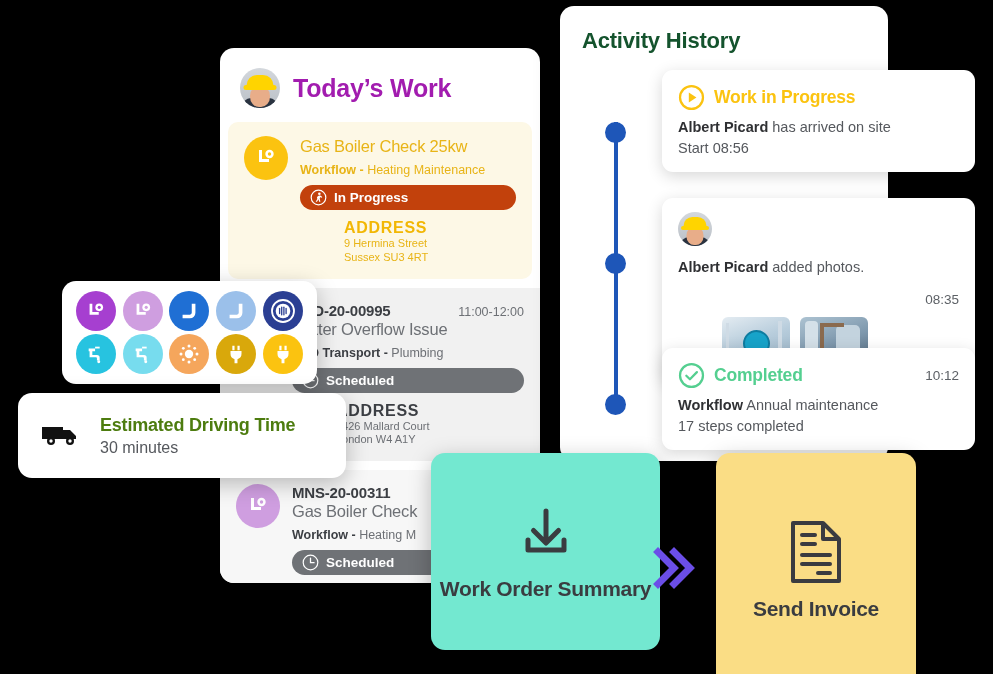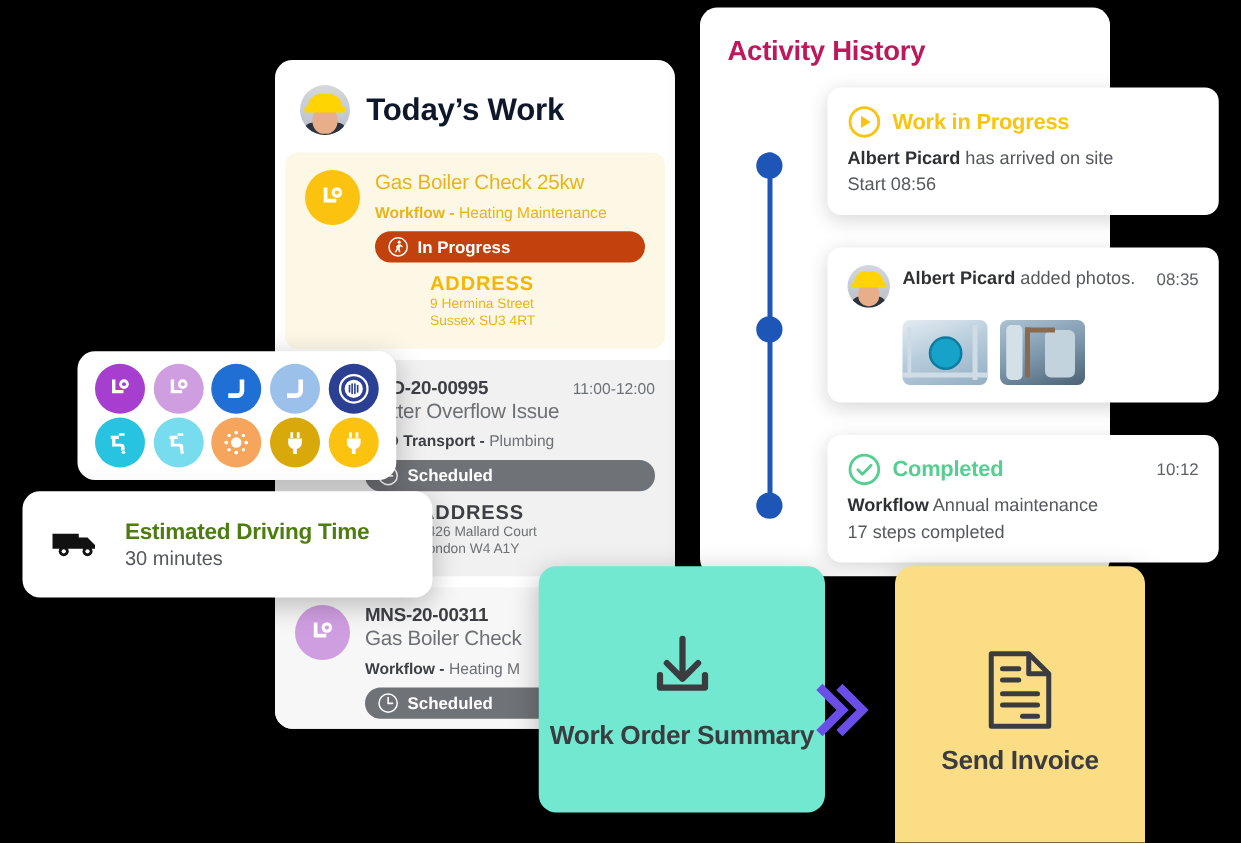--- a/index.html
+++ b/index.html
@@ -13,21 +13,21 @@
 
   
   .todays-work {
     position: absolute; left: 220px; top: 48px;
     width: 320px; height: 535px;
     background: #ffffff; border-radius: 14px;
     overflow: hidden;
     box-shadow: 0 6px 26px rgba(0,0,0,.30);
   }
   .tw-header { display: flex; align-items: center; gap: 13px; padding: 20px 0 14px 20px; }
-  .tw-title { font-size: 25px; font-weight: bold; color: #0f172a; letter-spacing: -.2px; }
+  .tw-title { font-size: 25px; font-weight: bold; color: #a21caf; letter-spacing: -.2px; }
 
   .avatar {
     width: 40px; height: 40px; border-radius: 50%;
     background: linear-gradient(#d4d8dd,#b9bfc6);
     position: relative; overflow: hidden; flex: 0 0 auto;
   }
   .avatar .face {
     position: absolute; left: 50%; top: 17px; transform: translateX(-50%);
     width: 20px; height: 22px; border-radius: 50% 50% 45% 45%;
     background: #e8ad89;
@@ -83,21 +83,21 @@
   .c-grey     { color: #6d7075; }
 
   
   .activity {
     position: absolute; left: 560px; top: 6px;
     width: 328px; height: 455px;
     background: #ffffff; border-radius: 14px;
     box-shadow: 0 6px 26px rgba(0,0,0,.30);
   }
   .ah-title {
-    font-size: 22px; font-weight: bold; color: #be185d;
+    font-size: 22px; font-weight: bold; color: #14532d;
     padding: 22px 0 0 22px; letter-spacing: -.2px;
   }
 
   .timeline { position: absolute; left: 605px; top: 110px; width: 22px; height: 300px; }
   .tl-line { position: absolute; left: 9px; top: 12px; width: 4px; height: 288px; background: #1e56b8; }
   .tl-dot { position: absolute; left: 0; width: 21px; height: 21px; border-radius: 50%; background: #1e56b8; }
 
   .ev {
     position: absolute; background: #fff; border-radius: 11px;
     box-shadow: 0 4px 16px rgba(0,0,0,.16);
@@ -106,21 +106,21 @@
   .ev1 { left: 662px; top: 70px;  width: 313px; }
   .ev2 { left: 662px; top: 198px; width: 313px; }
   .ev3 { left: 662px; top: 348px; width: 313px; }
 
   .ev-head { display: flex; align-items: center; gap: 9px; }
   .ev-head-title { font-size: 17.5px; font-weight: bold; letter-spacing: -.2px; }
   .ev-time { margin-left: auto; font-size: 13.5px; color: #5d6166; }
   .ev-line { font-size: 14.5px; color: #55585d; line-height: 1.42; margin-top: 6px; }
   .ev-line b { color: #2f3033; font-weight: bold; }
 
-  .ev-user { display: flex; align-items: flex-start; gap: 10px; }
+  .ev-user { display: flex; align-items: flex-start; gap: 10px; flex-direction: column; }
   .ev-user .avatar { width: 34px; height: 34px; }
   .ev-user .avatar .face { top: 14px; width: 17px; height: 19px; }
   .ev-user .avatar .hat { top: 5px; width: 23px; height: 11px; }
   .ev-user .avatar .brim { top: 14px; width: 28px; height: 4px; }
   .ev-user .avatar .body { bottom: -4px; width: 30px; height: 13px; }
 
   .photos { display: flex; gap: 10px; margin-top: 10px; margin-left: 44px; }
   .photo { width: 68px; height: 52px; border-radius: 6px; overflow: hidden; position: relative; }
   .photo-a { background: linear-gradient(160deg,#e4ecf2 0%,#b8cddc 45%,#93aec2 100%); }
   .photo-b { background: linear-gradient(160deg,#adc3d2 0%,#7e98ad 50%,#4c6275 100%); }

